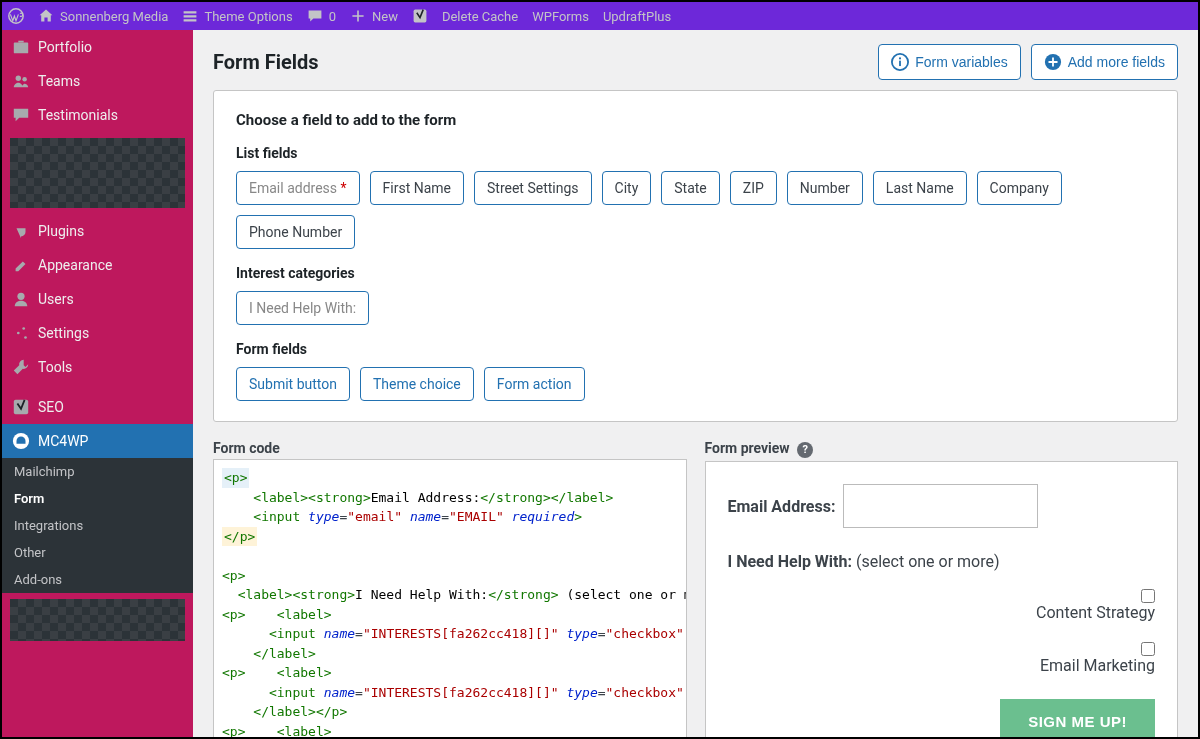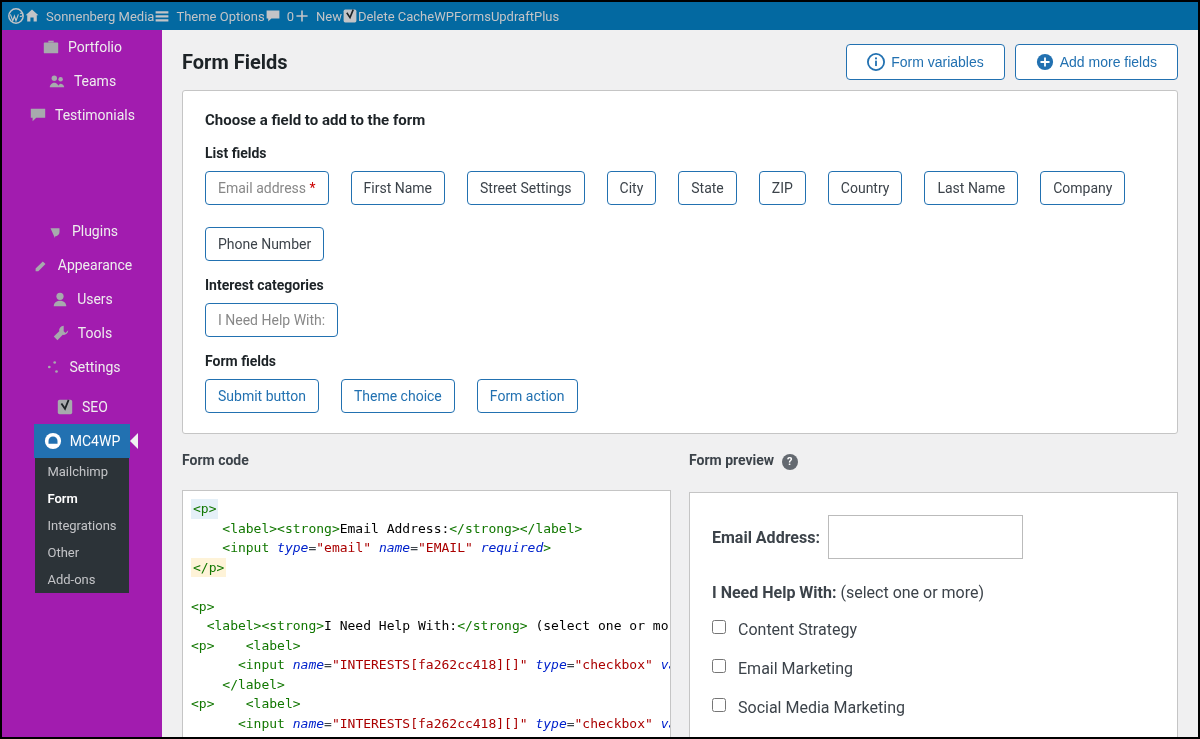--- a/index.html
+++ b/index.html
@@ -1,56 +1,56 @@
 <!DOCTYPE html>
 <html><head>
   <meta charset="utf-8">
   <style>
     * { box-sizing: border-box; margin: 0; padding: 0; }
     body { font-family: -apple-system, BlinkMacSystemFont, "Segoe UI", Roboto, sans-serif; font-size: 13px; color: #3c434a; background: #000; width: 1200px; height: 739px; overflow: hidden; }
     .wrap { border: 2px solid #000; width: 1200px; height: 739px; background: #f0f0f1; display: flex; flex-direction: column; }
-    .admin-bar { background: #0369a1; color: #c3c4c7; height: 28px; display: flex; align-items: center; padding: 0 6px; font-size: 13px; }
+    .admin-bar { background: #6d28d9; color: #c3c4c7; height: 28px; display: flex; align-items: center; padding: 0 6px; font-size: 13px; gap: 14px; }
     .admin-bar .ab-item { display: inline-flex; align-items: center; gap: 6px; color: #c3c4c7; cursor: pointer; }
     .admin-bar svg { width: 16px; height: 16px; fill: #c3c4c7; }
     .body-row { display: flex; flex: 1; overflow: hidden; }
-    .sidebar { width: 160px; background: #a21caf; color: #c3c4c7; overflow: hidden; display: flex; flex-direction: column; align-items: center; }
+    .sidebar { width: 191px; background: #be185d; color: #c3c4c7; overflow: hidden; display: flex; flex-direction: column; }
     .menu-item { display: flex; align-items: center; gap: 8px; padding: 8px 10px; cursor: pointer; color: #eee; font-size: 14px; }
     .menu-item svg { width: 18px; height: 18px; fill: #a7aaad; flex-shrink: 0; }
     .menu-item.current { background: #2271b1; color: #fff; position: relative; }
     .menu-item.current svg { fill: #fff; }
     .menu-item.current::after { content: ""; position: absolute; right: -8px; top: 50%; transform: translateY(-50%); border: 8px solid transparent; border-right-color: #f0f0f1; }
     .menu-sep { height: 6px; }
     .submenu { background: #2c3338; }
     .submenu .sub-item { padding: 6px 12px; color: #c3c4c7; font-size: 13px; cursor: pointer; }
     .submenu .sub-item.current { color: #fff; font-weight: 600; }
     .pixelate { margin: 6px 8px; background: #2c3338; background-image: linear-gradient(45deg, #3a3f44 25%, transparent 25%, transparent 75%, #3a3f44 75%), linear-gradient(45deg, #3a3f44 25%, transparent 25%, transparent 75%, #3a3f44 75%); background-size: 16px 16px; background-position: 0 0, 8px 8px; }
     .content { flex: 1; background: #f0f0f1; overflow: auto; padding: 0 20px 20px 20px; }
     .page-header { display: flex; align-items: center; justify-content: space-between; padding: 14px 0 10px; }
     .page-title { font-size: 20px; font-weight: 700; color: #1d2327; }
     .hdr-buttons { display: flex; gap: 10px; }
-    .btn-outline { border: 1px solid #2271b1; border-radius: 4px; background: #fff; color: #2271b1; padding: 8px 20px; font-size: 14px; display: inline-flex; align-items: center; gap: 6px; cursor: pointer; }
+    .btn-outline { border: 1px solid #2271b1; border-radius: 4px; background: #fff; color: #2271b1; padding: 8px 12px; font-size: 14px; display: inline-flex; align-items: center; gap: 6px; cursor: pointer; }
     .btn-outline svg { width: 18px; height: 18px; fill: #2271b1; }
     .panel { background: #fff; border: 1px solid #c5c5c5; border-radius: 3px; padding: 20px 22px; margin-bottom: 18px; }
     .panel h3 { font-size: 15px; font-weight: 700; color: #1d2327; margin-bottom: 14px; }
     .panel h4 { font-size: 14px; font-weight: 700; margin: 16px 0 10px; color: #1d2327; }
-    .chip-row { display: flex; flex-wrap: wrap; gap: 22px; }
+    .chip-row { display: flex; flex-wrap: wrap; gap: 10px; }
     .chip { border: 1px solid #2271b1; border-radius: 4px; background: #fff; padding: 8px 12px; font-size: 14px; cursor: pointer; }
     .chip.req { color: #888; cursor: default; }
     .chip.form { color: #2271b1; }
     .lower { display: flex; gap: 18px; }
     .form-code, .form-preview { flex: 1; min-width: 0; }
-    .lower-title { font-size: 14px; font-weight: 700; margin-bottom: 22px; }
+    .lower-title { font-size: 14px; font-weight: 700; margin-bottom: 3px; }
     .code-box { background: #fff; border: 1px solid #c5c5c5; padding: 8px; font-family: Menlo, Consolas, monospace; font-size: 13px; line-height: 1.5; white-space: pre; overflow: hidden; height: 320px; }
     .preview-box { background: #fff; border: 1px solid #c5c5c5; padding: 22px; height: 320px; }
     .preview-box label.strong { font-weight: 700; font-size: 16px; }
     .preview-box input[type=email] { border: 1px solid #bbb; padding: 6px; width: 195px; margin-left: 8px; height: 44px; }
     .preview-box .row1 { margin-bottom: 24px; display: flex; align-items: center; }
     .preview-box .hdr2 { font-size: 16px; margin-bottom: 18px; }
     .preview-box .hdr2 strong { font-weight: 700; }
-    .preview-box .cb-row { display: flex; align-items: flex-start; gap: 12px; margin-bottom: 20px; font-size: 16px; }
+    .preview-box .cb-row { display: flex; align-items: flex-end; gap: 0; margin-bottom: 20px; font-size: 16px; flex-direction: column; }
     .preview-box .cb-row input { width: 14px; height: 14px; }
     .signup { background: #6bbf8f; color: #fff; font-weight: 700; border: none; padding: 14px 28px; font-size: 15px; letter-spacing: 0.5px; float: right; margin-top: 4px; cursor: pointer; }
     .help-icon { display: inline-block; width: 16px; height: 16px; border-radius: 50%; background: #646970; color: #fff; text-align: center; line-height: 16px; font-size: 11px; font-weight: 700; margin-left: 4px; }
     
     .tag { color: #117700; }
     .tag-open { background: #e5f0f8; display: inline-block; padding: 0 2px; }
     .tag-close { background: #fef3d8; display: inline-block; padding: 0 2px; }
     .attr { color: #0022cc; font-style: italic; }
     .val { color: #aa0000; }
     .txt { color: #000; }
@@ -145,32 +145,32 @@
         </div>
       <div class="menu-item">
           <svg viewBox="0 0 20 20">
             <circle cx="10" cy="7" r="4"></circle>
             <path d="M3 18c0-4 4-6 7-6s7 2 7 6"></path>
           </svg>
           <span>Users</span>
         </div>
       <div class="menu-item">
           <svg viewBox="0 0 20 20">
-            <path d="M13 2a5 5 0 0 0-5 6L2 14l4 4 6-6a5 5 0 0 0 6-5l-3 3-2-2z"></path>
-          </svg>
-          <span>Tools</span>
-        </div>
-      <div class="menu-item">
-          <svg viewBox="0 0 20 20">
             <path d="M3 5h9M15 5h2M3 10h3M9 10h8M3 15h11M17 15h0"></path>
             <circle cx="13" cy="5" r="1.5"></circle>
             <circle cx="7" cy="10" r="1.5"></circle>
             <circle cx="15" cy="15" r="1.5"></circle>
           </svg>
           <span>Settings</span>
+        </div>
+      <div class="menu-item">
+          <svg viewBox="0 0 20 20">
+            <path d="M13 2a5 5 0 0 0-5 6L2 14l4 4 6-6a5 5 0 0 0 6-5l-3 3-2-2z"></path>
+          </svg>
+          <span>Tools</span>
         </div>
       <div class="menu-sep"></div>
       <div class="menu-item">
           <svg viewBox="0 0 20 20">
             <rect x="2" y="2" width="16" height="16" rx="2" fill="#a7aaad"></rect>
             <path d="M6 6l4 6 4-10" stroke="#1d2327" stroke-width="2" fill="none"></path>
           </svg>
           <span>SEO</span>
         </div>
       <div class="menu-item current">
@@ -215,21 +215,21 @@
       <div class="panel">
         <h3>Choose a field to add to the form</h3>
         <h4>List fields</h4>
         <div class="chip-row">
           <span class="chip req"><span>Email address</span> <span style="color:#cc0000">*</span></span>
           <span class="chip">First Name</span>
           <span class="chip">Street Settings</span>
           <span class="chip">City</span>
           <span class="chip">State</span>
           <span class="chip">ZIP</span>
-          <span class="chip">Country</span>
+          <span class="chip">Number</span>
           <span class="chip">Last Name</span>
           <span class="chip">Company</span>
           <span class="chip">Phone Number</span>
         </div>
         <h4>Interest categories</h4>
         <div class="chip-row">
           <span class="chip req">I Need Help With:</span>
         </div>
         <h4>Form fields</h4>
         <div class="chip-row">
@@ -270,23 +270,19 @@
             </div>
             <div class="hdr2"><strong>I Need Help With:</strong><span> (select one or more)</span></div>
             <div class="cb-row">
                 <input type="checkbox" style="">
                 <span>Content Strategy</span>
               </div>
             <div class="cb-row">
                 <input type="checkbox" style="">
                 <span>Email Marketing</span>
               </div>
-            <div class="cb-row">
-                <input type="checkbox" style="">
-                <span>Social Media Marketing</span>
-              </div>
             <button class="signup">SIGN ME UP!</button>
           </div>
         </div>
       </div>
     </div>
   </div>
 </div>
 
 </body></html>

